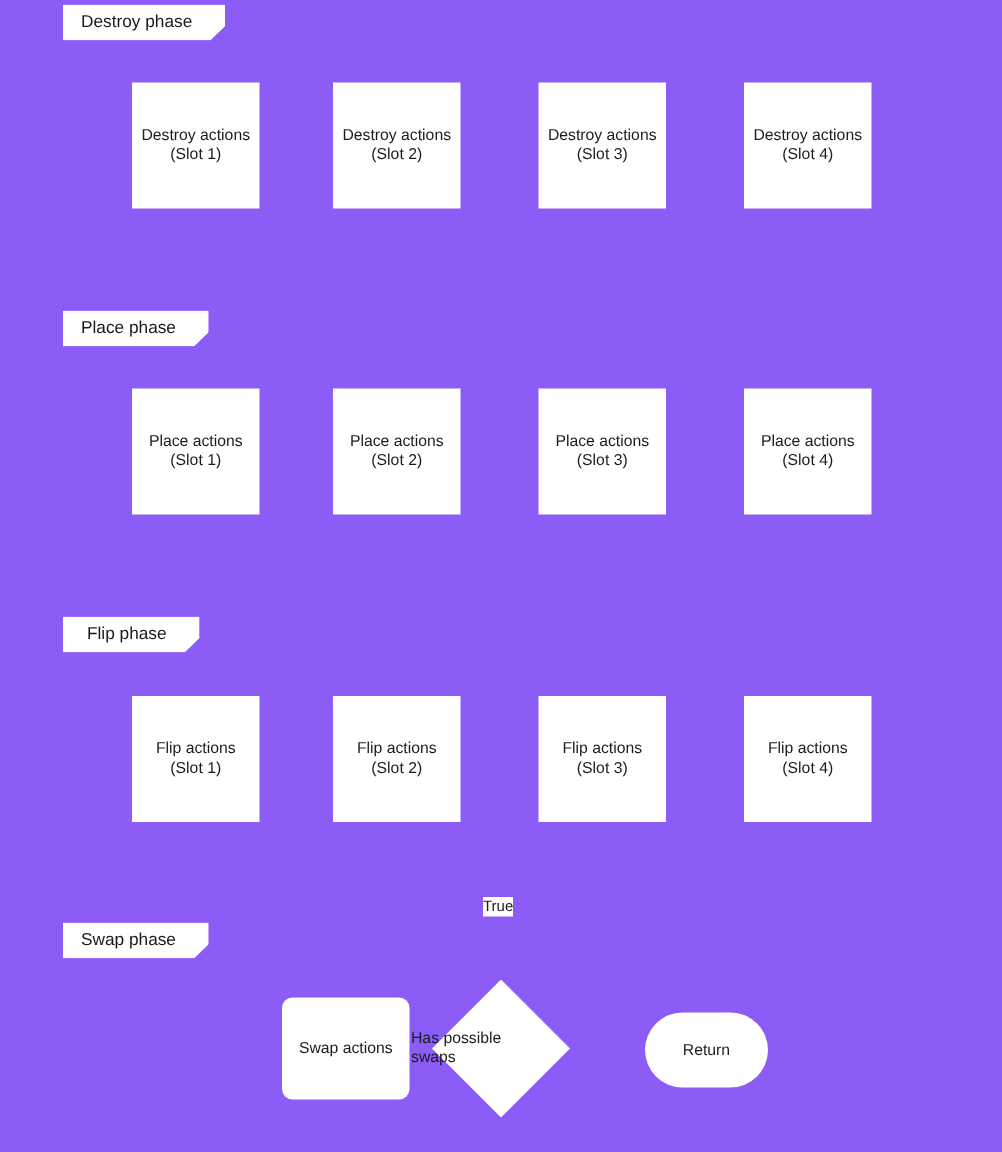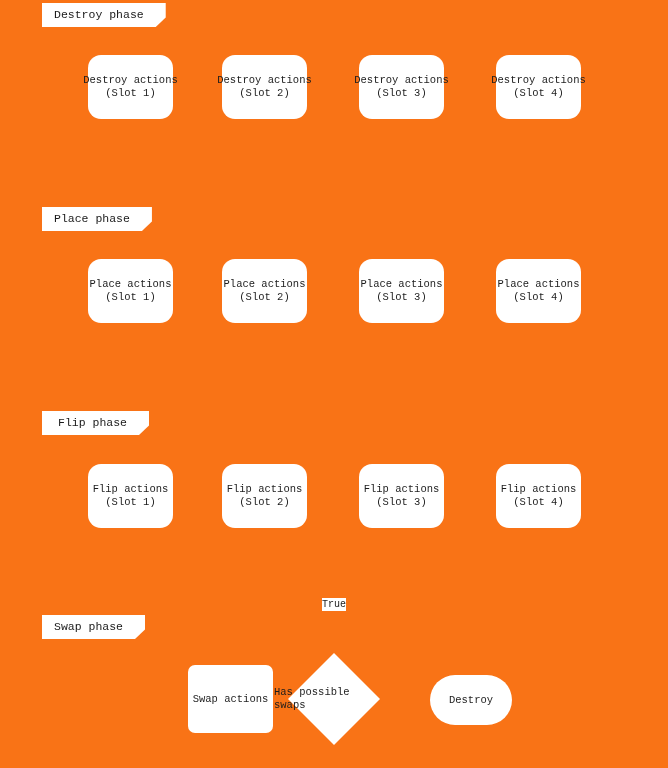--- a/index.html
+++ b/index.html
@@ -4,23 +4,23 @@
 <style>
   html, body {
     margin: 0;
     padding: 0;
     background: #000000;
   }
   #canvas {
     position: relative;
     width: 668px;
     height: 768px;
-    background: #f97316;
+    background: #8b5cf6;
     overflow: hidden;
-    font-family: Liberation Mono, monospace;
+    font-family: Liberation Sans, sans-serif;
   }
 
   
   .phase-tag {
     position: absolute;
     height: 24px;
     background: #ffffff;
     color: #1a1a1a;
     font-size: 11.5px;
     line-height: 24px;
@@ -29,23 +29,23 @@
     white-space: nowrap;
     -webkit-clip-path: polygon(0 0, 100% 0, 100% 60%, calc(100% - 10px) 100%, 0 100%);
     clip-path: polygon(0 0, 100% 0, 100% 60%, calc(100% - 10px) 100%, 0 100%);
     box-sizing: border-box;
   }
 
   
   .action-box {
     position: absolute;
     width: 85px;
-    height: 64px;
-    background: #ffffff;
-    border-radius: 13px;
+    height: 84px;
+    background: #ffffff;
+    border-radius: 0;
     color: #1c1c1c;
     font-size: 10.5px;
     line-height: 13px;
     display: flex;
     flex-direction: column;
     align-items: center;
     justify-content: center;
     text-align: center;
     box-sizing: border-box;
   }
@@ -209,16 +209,16 @@
 
   <div class="diamond-wrap">
     <div class="diamond-shape"></div>
     <div class="diamond-label">
       <div>Has possible</div>
       <div>swaps</div>
     </div>
   </div>
 
   <div class="pill">
-    <span>Destroy</span>
+    <span>Return</span>
   </div>
 
 </div>
 
 </body></html>

